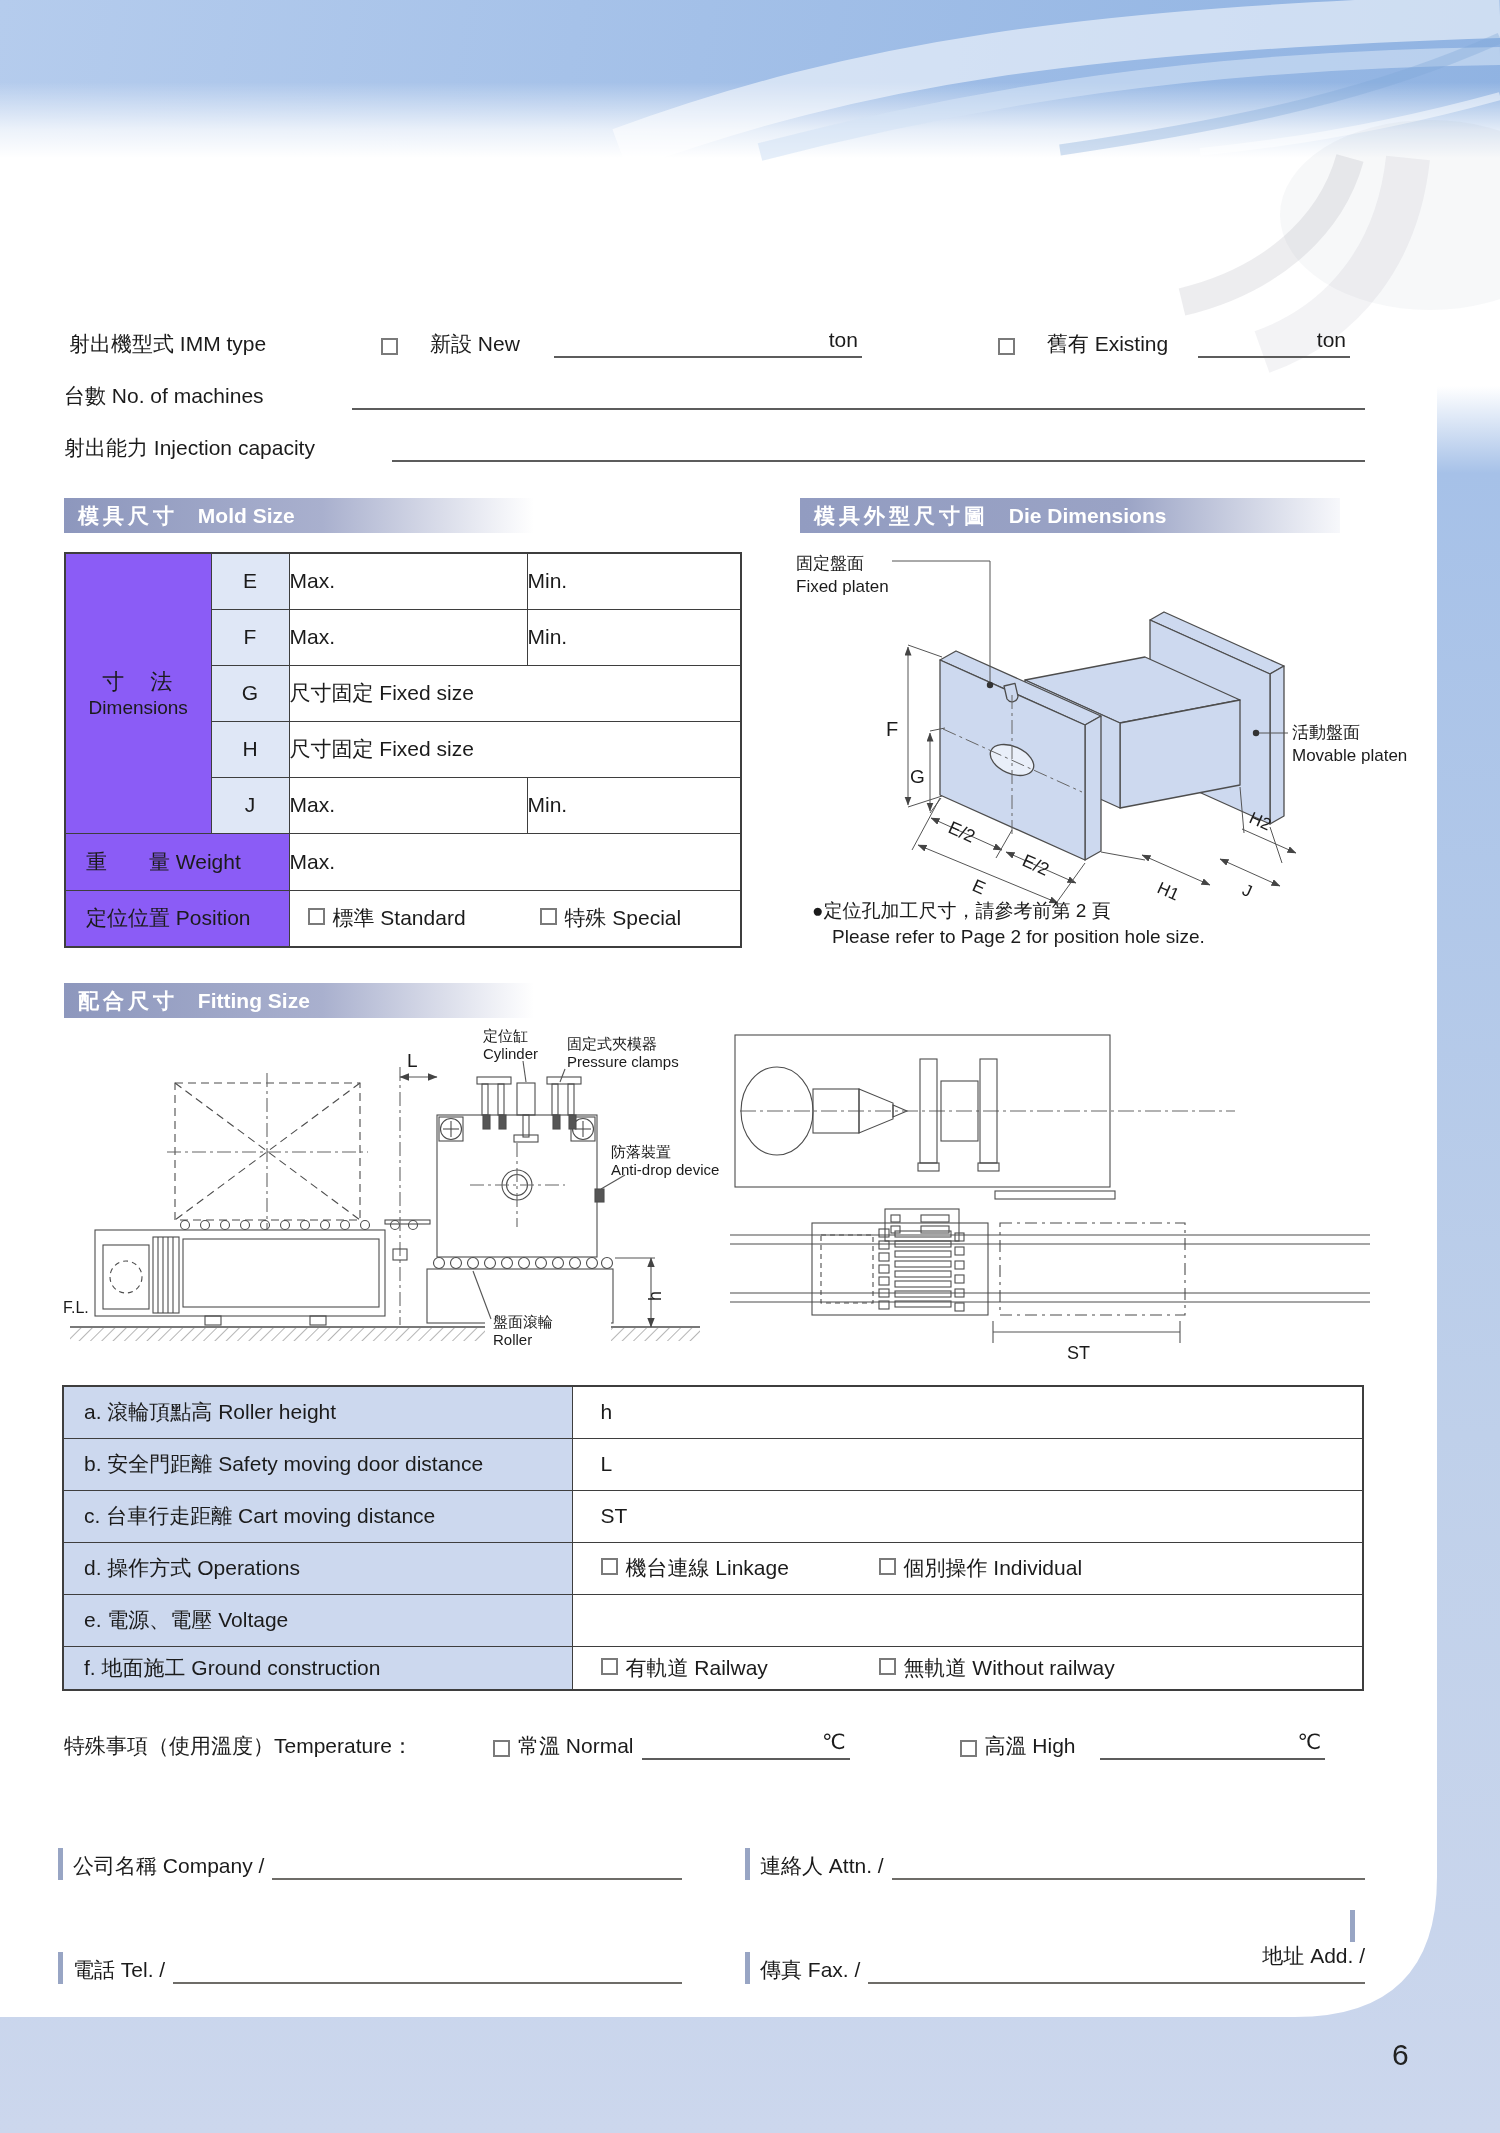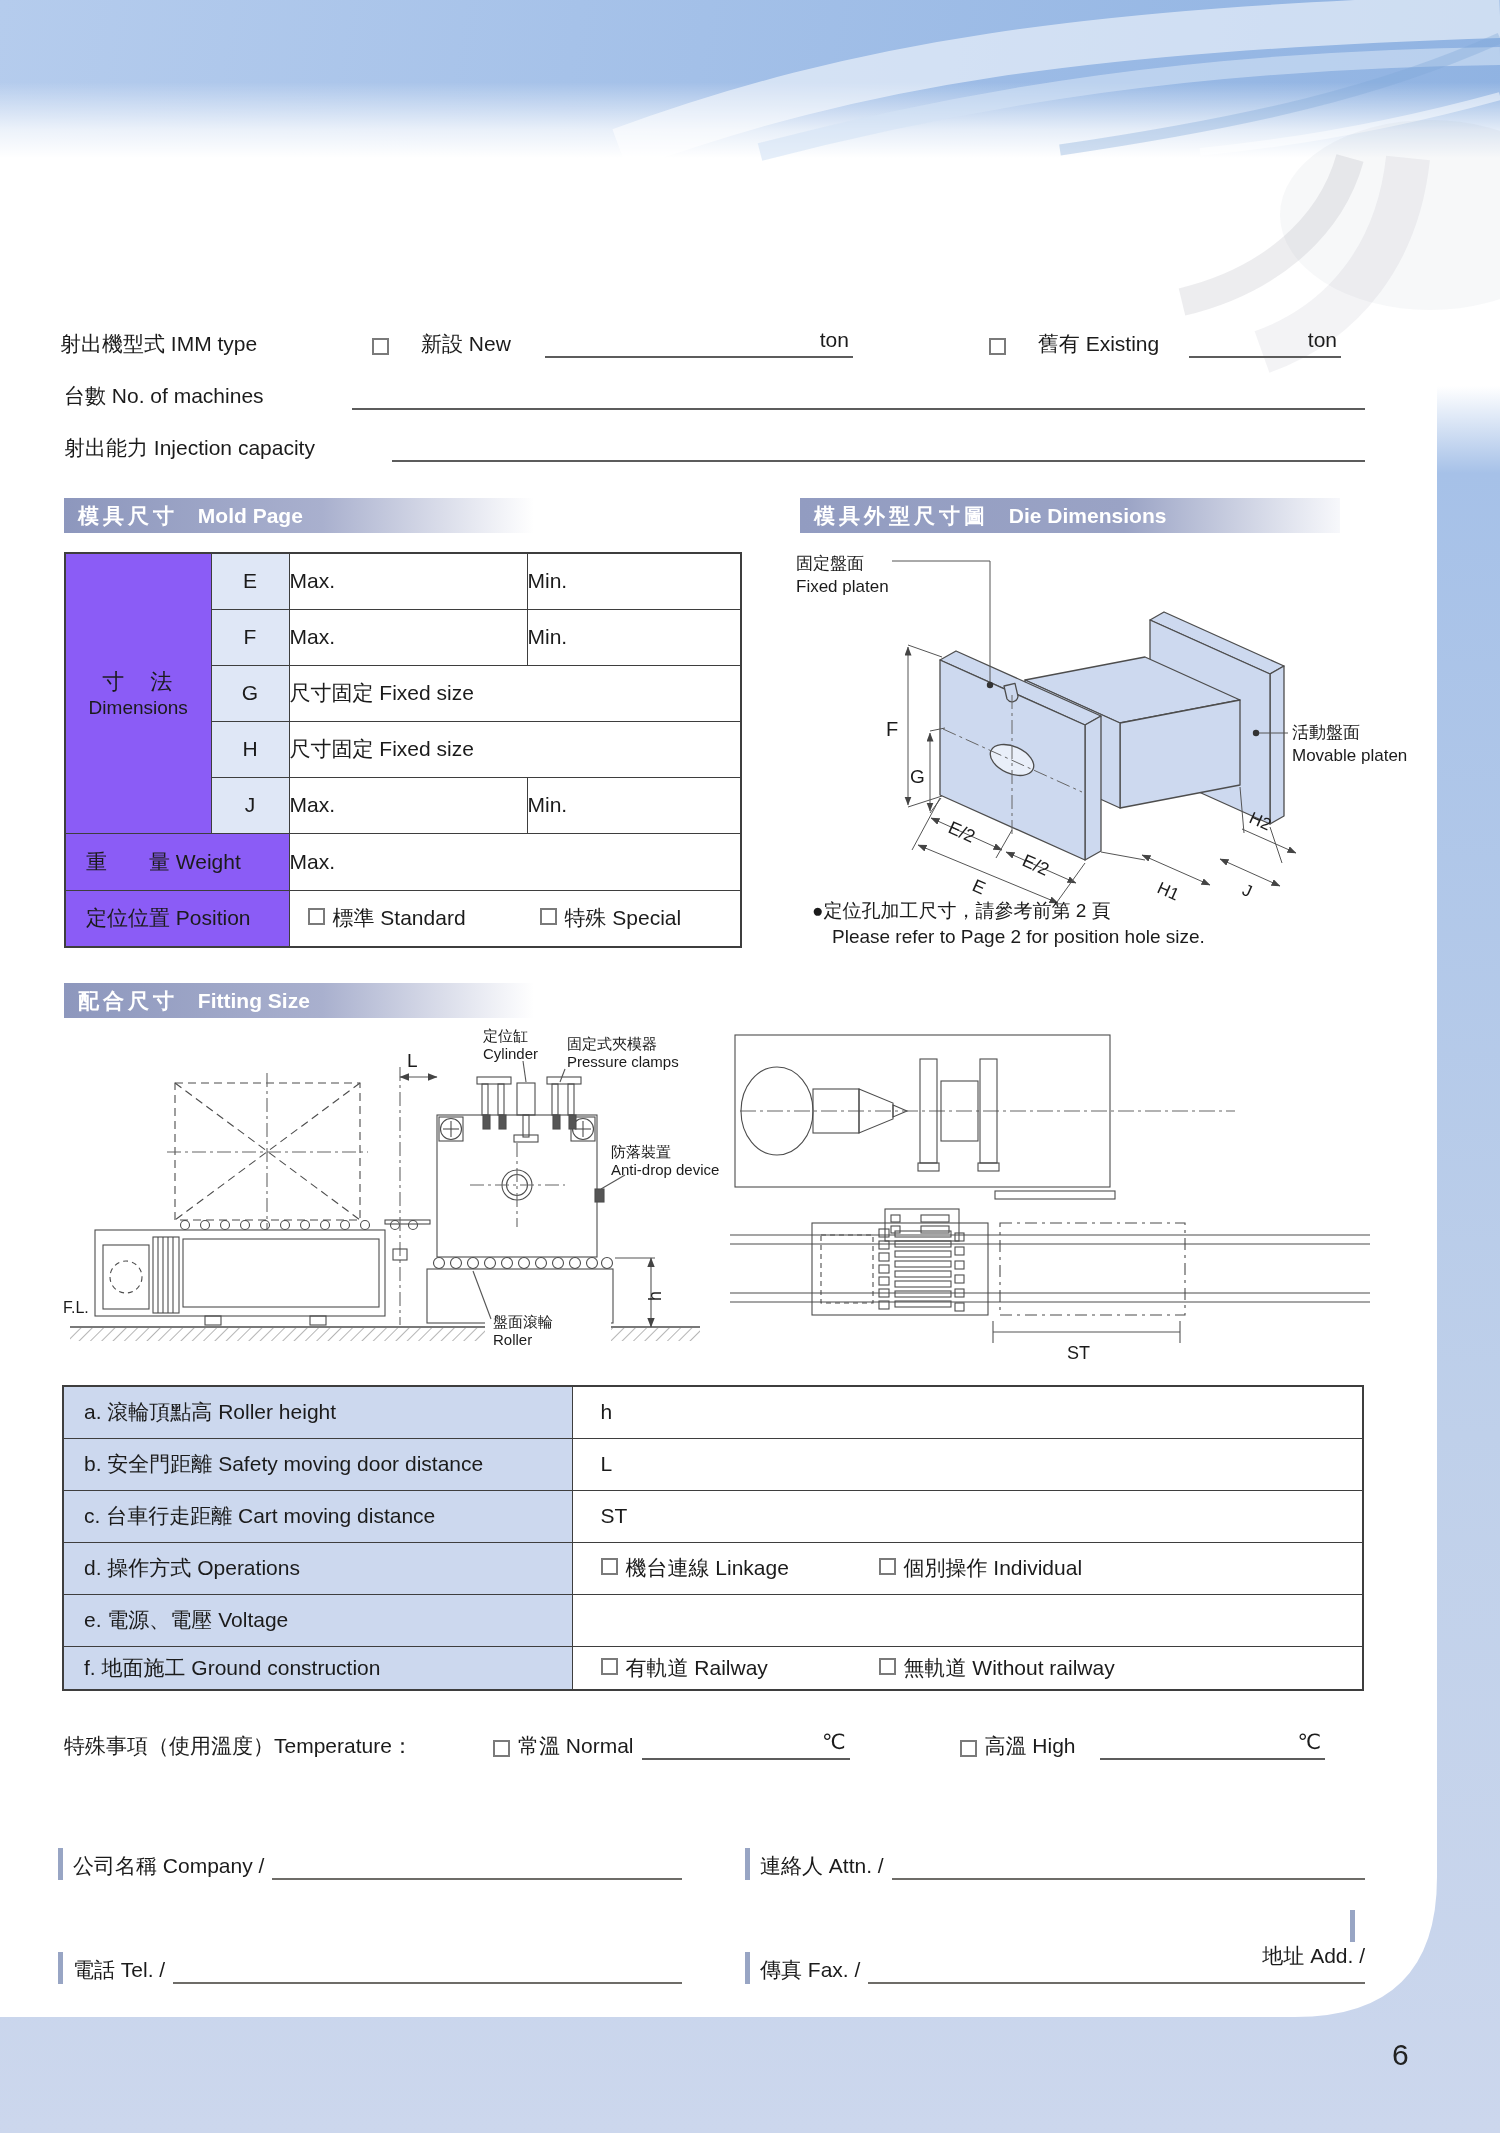--- a/index.html
+++ b/index.html
@@ -95,21 +95,21 @@
         <stop offset="0" stop-color="#a6c1e8" stop-opacity="0"></stop>
         <stop offset="0.05" stop-color="#a6c1e8" stop-opacity="1"></stop>
         <stop offset="0.6" stop-color="#bfd0ea"></stop>
         <stop offset="1" stop-color="#ccd7ed"></stop>
       </linearGradient>
     </defs>
     <path d="M1437,386 L1500,386 L1500,2133 L0,2133 L0,2017 L1295,2017 Q1437,2017 1437,1877 Z" fill="url(#bandGrad)"></path>
   </svg>
 
 
-  <div class="frow" style="top:328px;left:60px;width:1281px;gap:24px;">
+  <div class="frow" style="top:328px;left:69px;width:1281px;gap:24px;">
     <span class="flabel" style="width:288px;">射出機型式 IMM type</span>
     <span class="cbx"></span>
     <span style="margin-right:10px;">新設 New</span>
     <span class="ufield" style="width:308px;"><span class="inun">ton</span></span>
     <span class="sp" style="width:88px;"></span>
     <span class="cbx"></span>
     <span style="margin-right:6px;">舊有 Existing</span>
     <span class="ufield" style="flex:1;"><span class="inun">ton</span></span>
   </div>
 
@@ -118,21 +118,21 @@
     <span class="ufield" style="flex:1;"></span>
   </div>
 
   <div class="frow" style="top:432px;left:64px;width:1301px;">
     <span class="flabel" style="width:328px;">射出能力 Injection capacity</span>
     <span class="ufield" style="flex:1;"></span>
   </div>
 
   <div class="bar bar-fade" style="top:498px;left:64px;width:470px;">
     <span class="zh">模具尺寸</span>
-    <span class="en">Mold Page</span>
+    <span class="en">Mold Size</span>
   </div>
   <div class="bar bar-fade2" style="top:498px;left:800px;width:540px;">
     <span class="zh">模具外型尺寸圖</span>
     <span class="en">Die Dimensions</span>
   </div>
 
   <table class="mold-table abs" style="top:552px;left:64px;">
     <colgroup>
         <col style="width:146px">
         <col style="width:78px">

